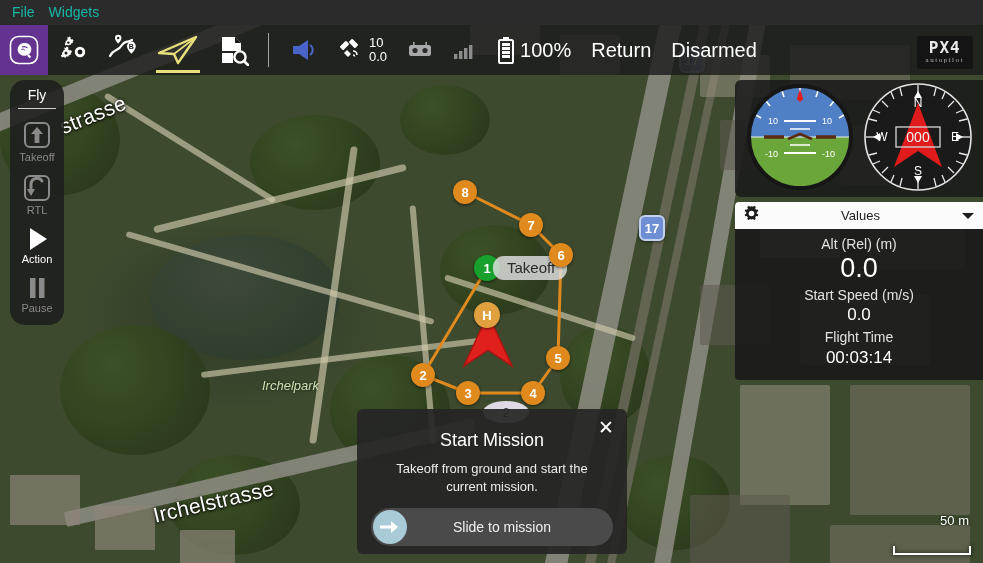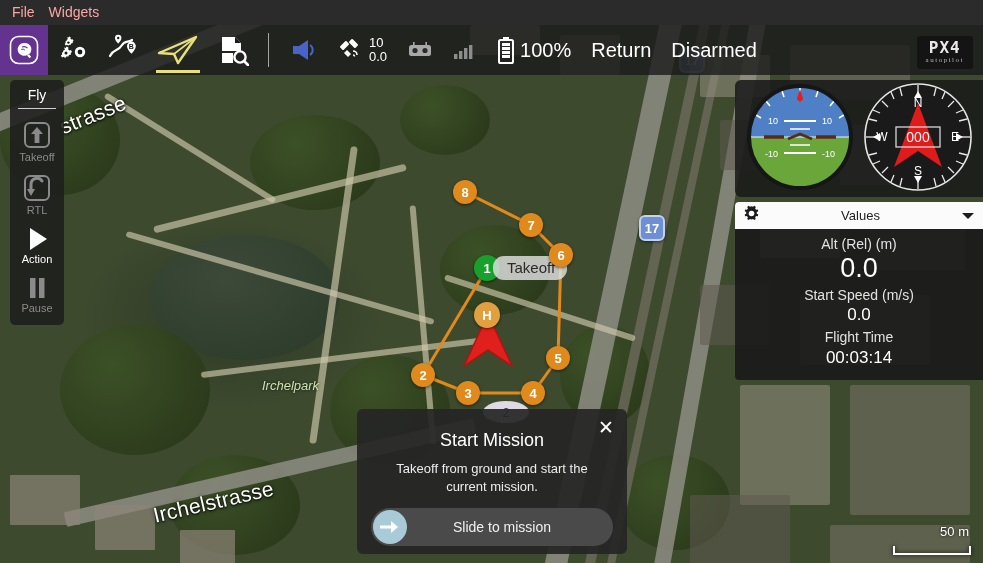--- a/index.html
+++ b/index.html
@@ -11,21 +11,21 @@
   }
   #app { position: relative; width: 983px; height: 563px; overflow: hidden; }
 
   
   .menubar {
     position: absolute; top: 0; left: 0; width: 983px; height: 25px;
     background: #2b2b2b; display: flex; align-items: center;
     padding-left: 10px; z-index: 60;
   }
   .menubar-item {
-    color: #fca5a5; font-size: 14px; padding: 2px 12px 3px 2px;
+    color: #14b8a6; font-size: 14px; padding: 2px 12px 3px 2px;
     cursor: default; white-space: nowrap;
   }
 
   
   .map {
     position: absolute; top: 25px; left: 0; width: 983px; height: 538px;
     overflow: hidden;
     background:
       radial-gradient(ellipse 150px 95px at 232px 290px, #2f3a22 0%, #36422a 55%, #3d4a2e 100%),
       radial-gradient(ellipse 260px 170px at 300px 230px, #44522f 0%, #3b4a2b 60%, transparent 100%),
@@ -149,21 +149,21 @@
     letter-spacing: 1px; font-family: "DejaVu Sans Mono", monospace;
   }
   .px4-logo .sub {
     color: #b6b6b6; font-size: 7px; letter-spacing: 1.5px;
     font-family: Liberation Serif, serif; margin-top: 1px;
   }
 
   
   .fly-panel {
     position: absolute; left: 10px; top: 80px; width: 54px;
-    background: rgba(30,30,30,.88); border-radius: 5px;
+    background: rgba(30,30,30,.88); border-radius: 15px;
     padding: 4px 0 8px; z-index: 30;
   }
   .fly-title {
     color: #fff; font-size: 14px; text-align: center; padding: 3px 0 5px;
     border-bottom: 1px solid #cfcfcf; margin: 0 8px 4px;
   }
   .fly-btn {
     display: flex; flex-direction: column; align-items: center;
     padding: 7px 0 3px; cursor: pointer;
   }
@@ -228,21 +228,21 @@
     margin-left: -16px;
   }
 
   
   .scalebar {
     position: absolute; right: 12px; bottom: 8px; z-index: 30;
     display: flex; flex-direction: column; align-items: flex-end;
   }
   .scalebar-text {
     color: #fff; font-size: 13px; text-shadow: 0 0 3px rgba(0,0,0,.9);
-    margin-bottom: 7px; margin-right: 2px;
+    margin-bottom: 18px; margin-right: 2px;
   }
   .scalebar-line {
     width: 78px; height: 9px;
     border-left: 2px solid #fff; border-right: 2px solid #fff;
     border-bottom: 2px solid #fff;
     filter: drop-shadow(0 0 2px rgba(0,0,0,.9));
   }
 </style>
 </head>
 <body>

